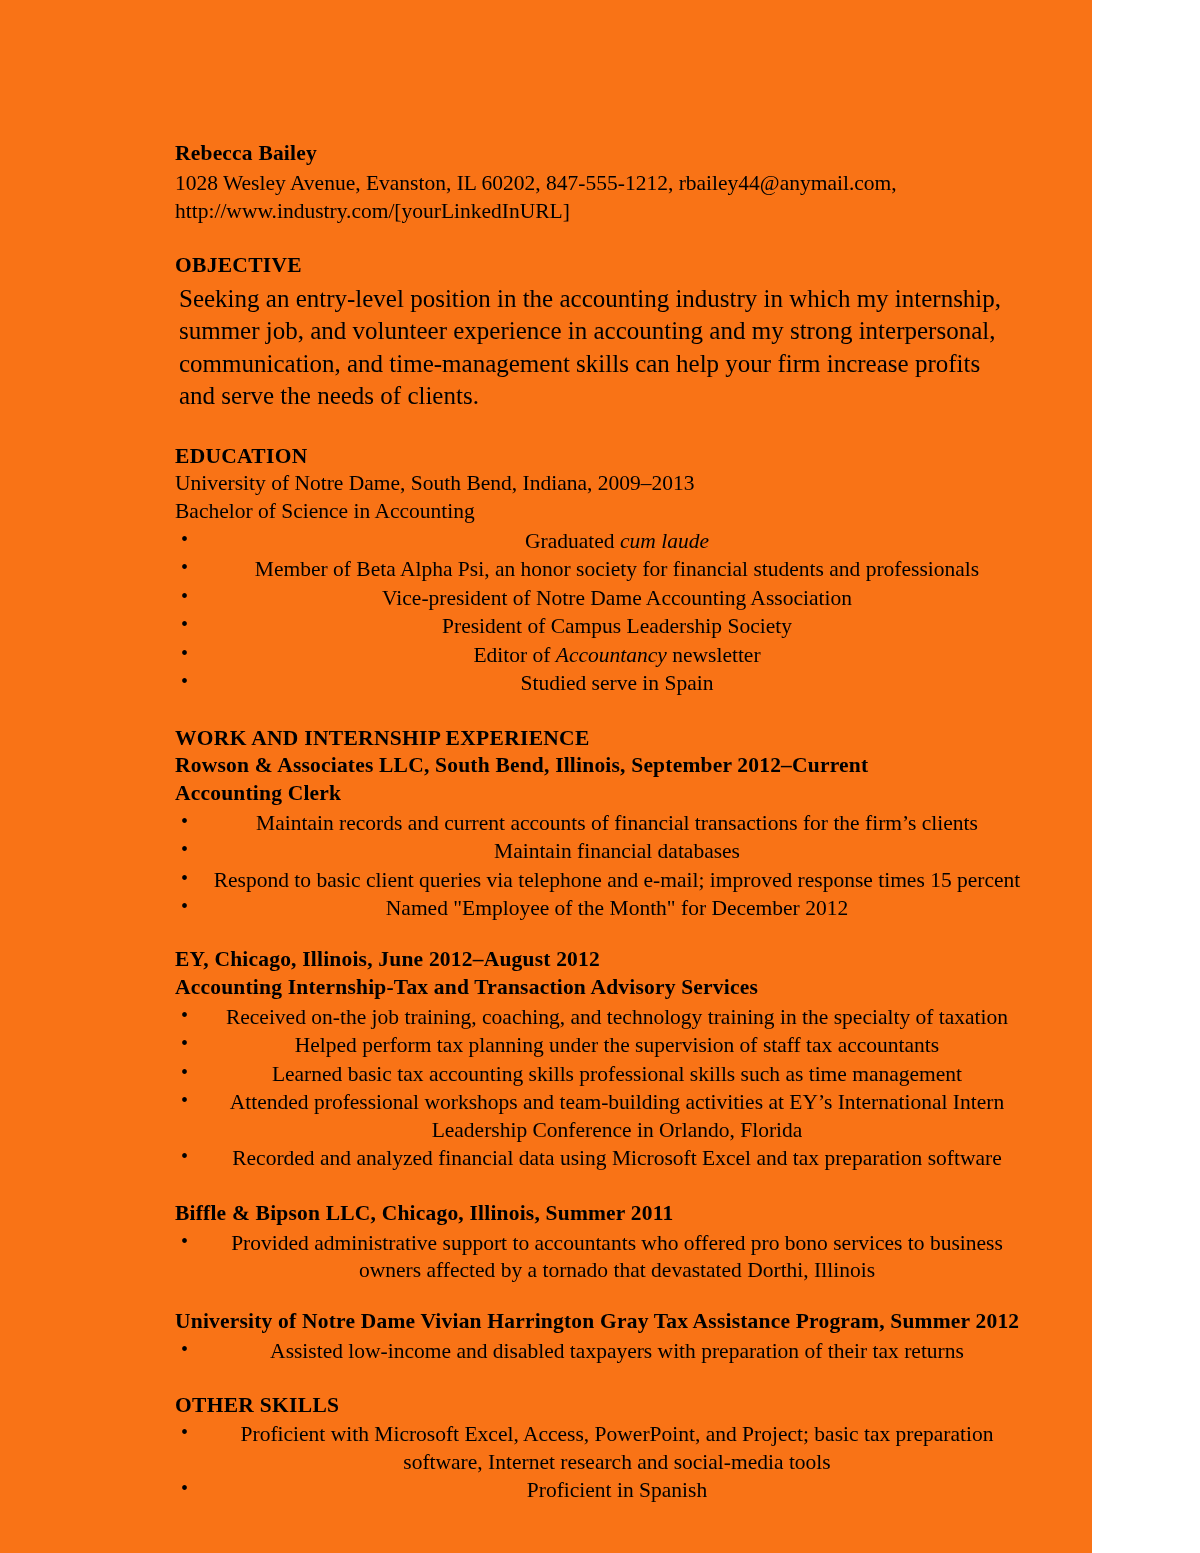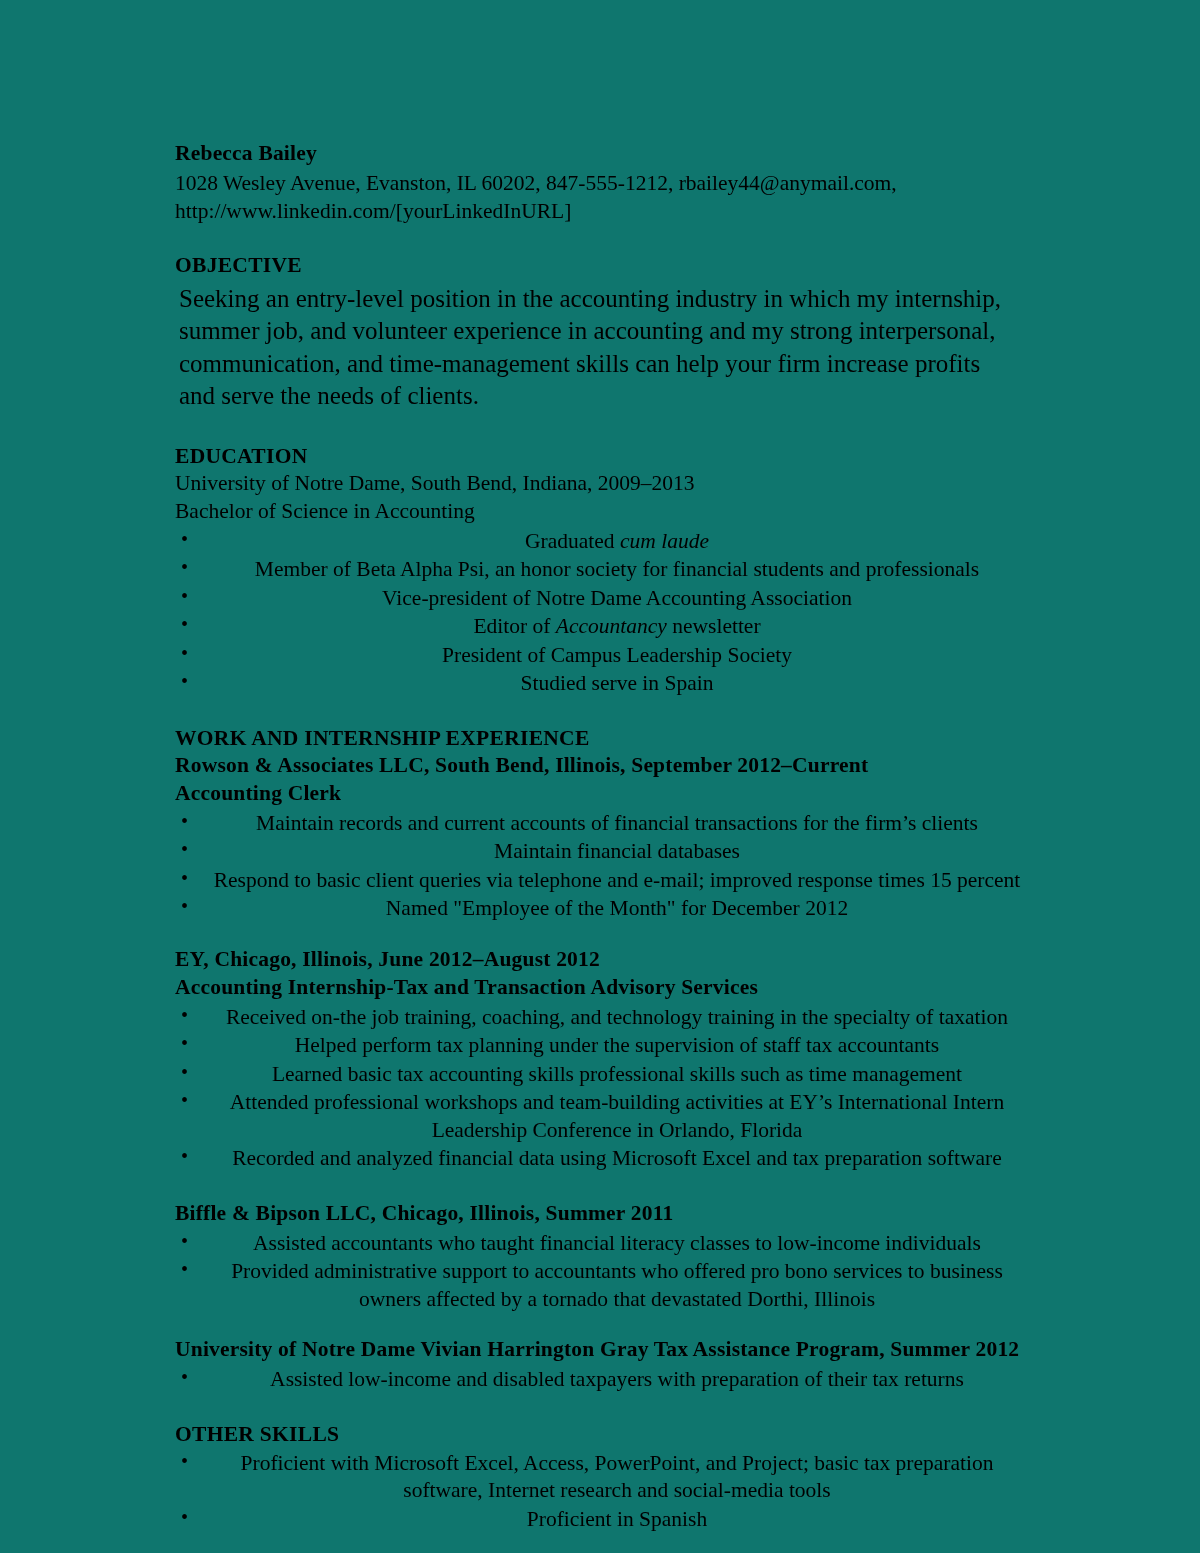--- a/index.html
+++ b/index.html
@@ -9,23 +9,23 @@
   }
   body {
     width: 1200px;
     height: 1553px;
     font-family: "Liberation Serif", serif;
     color: #000000;
     overflow: hidden;
   }
   .page {
     position: relative;
-    width: 1200px;
+    width: 1092px;
     height: 1553px;
-    background: #0f766e;
+    background: #f97316;
     box-sizing: border-box;
     padding: 140px 175px 0 175px;
   }
   .doc {
     width: 850px;
     font-size: 21.5px;
     line-height: 1.26;
   }
   .name {
     font-weight: bold;
@@ -87,38 +87,38 @@
   em { font-style: italic; }
 </style>
 </head>
 <body>
 
 <div class="page">
   <div class="doc">
 
     <div class="name">Rebecca Bailey</div>
     <div class="contact">1028 Wesley Avenue, Evanston, IL 60202, 847-555-1212, rbailey44@anymail.com,</div>
-    <div class="contact">http://www.linkedin.com/[yourLinkedInURL]</div>
+    <div class="contact">http://www.industry.com/[yourLinkedInURL]</div>
 
     <div class="spacer-lg"></div>
 
     <div class="section-head">OBJECTIVE</div>
     <div class="para">Seeking an entry-level position in the accounting industry in which my internship, summer job, and volunteer experience in accounting and my strong interpersonal, communication, and time-management skills can help your firm increase profits and serve the needs of clients.</div>
 
     <div class="spacer-lg"></div>
 
     <div class="section-head">EDUCATION</div>
     <div class="line">University of Notre Dame, South Bend, Indiana, 2009–2013</div>
     <div class="line">Bachelor of Science in Accounting</div>
     <ul class="bullets">
       <li>Graduated <em>cum laude</em></li>
       <li>Member of Beta Alpha Psi, an honor society for financial students and professionals</li>
       <li>Vice-president of Notre Dame Accounting Association</li>
+      <li>President of Campus Leadership Society</li>
       <li>Editor of <em>Accountancy</em> newsletter</li>
-      <li>President of Campus Leadership Society</li>
       <li>Studied serve in Spain</li>
     </ul>
 
     <div class="spacer-lg"></div>
 
     <div class="section-head">WORK AND INTERNSHIP EXPERIENCE</div>
     <div class="bold-line">Rowson &amp; Associates LLC, South Bend, Illinois, September 2012–Current</div>
     <div class="bold-line">Accounting Clerk</div>
     <ul class="bullets">
       <li>Maintain records and current accounts of financial transactions for the firm’s clients</li>
@@ -136,21 +136,20 @@
       <li>Helped perform tax planning under the supervision of staff tax accountants</li>
       <li>Learned basic tax accounting skills professional skills such as time management</li>
       <li>Attended professional workshops and team-building activities at EY’s International Intern Leadership Conference in Orlando, Florida</li>
       <li>Recorded and analyzed financial data using Microsoft Excel and tax preparation software</li>
     </ul>
 
     <div class="spacer-lg"></div>
 
     <div class="bold-line">Biffle &amp; Bipson LLC, Chicago, Illinois, Summer 2011</div>
     <ul class="bullets">
-      <li>Assisted accountants who taught financial literacy classes to low-income individuals</li>
       <li>Provided administrative support to accountants who offered pro bono services to business owners affected by a tornado that devastated Dorthi, Illinois</li>
     </ul>
 
     <div class="spacer-md"></div>
 
     <div class="bold-line">University of Notre Dame Vivian Harrington Gray Tax Assistance Program, Summer 2012</div>
     <ul class="bullets">
       <li>Assisted low-income and disabled taxpayers with preparation of their tax returns</li>
     </ul>
 

